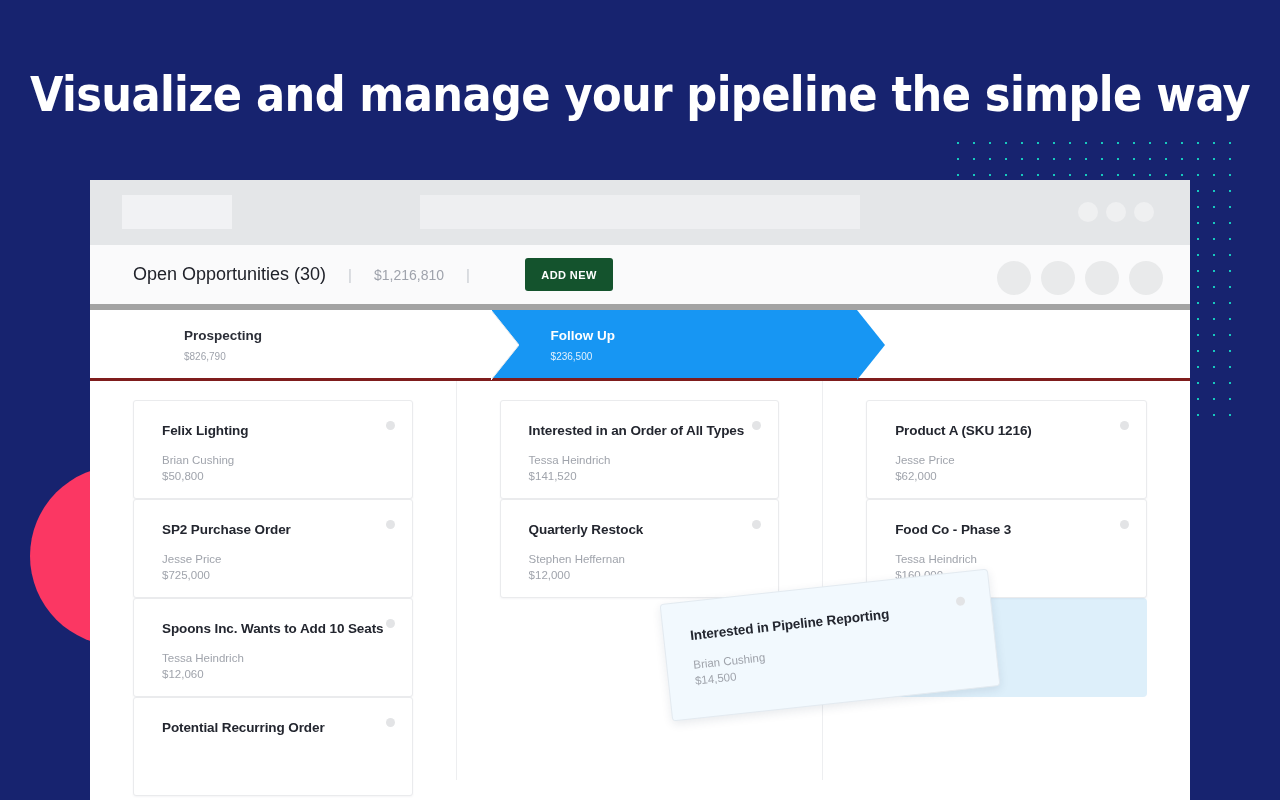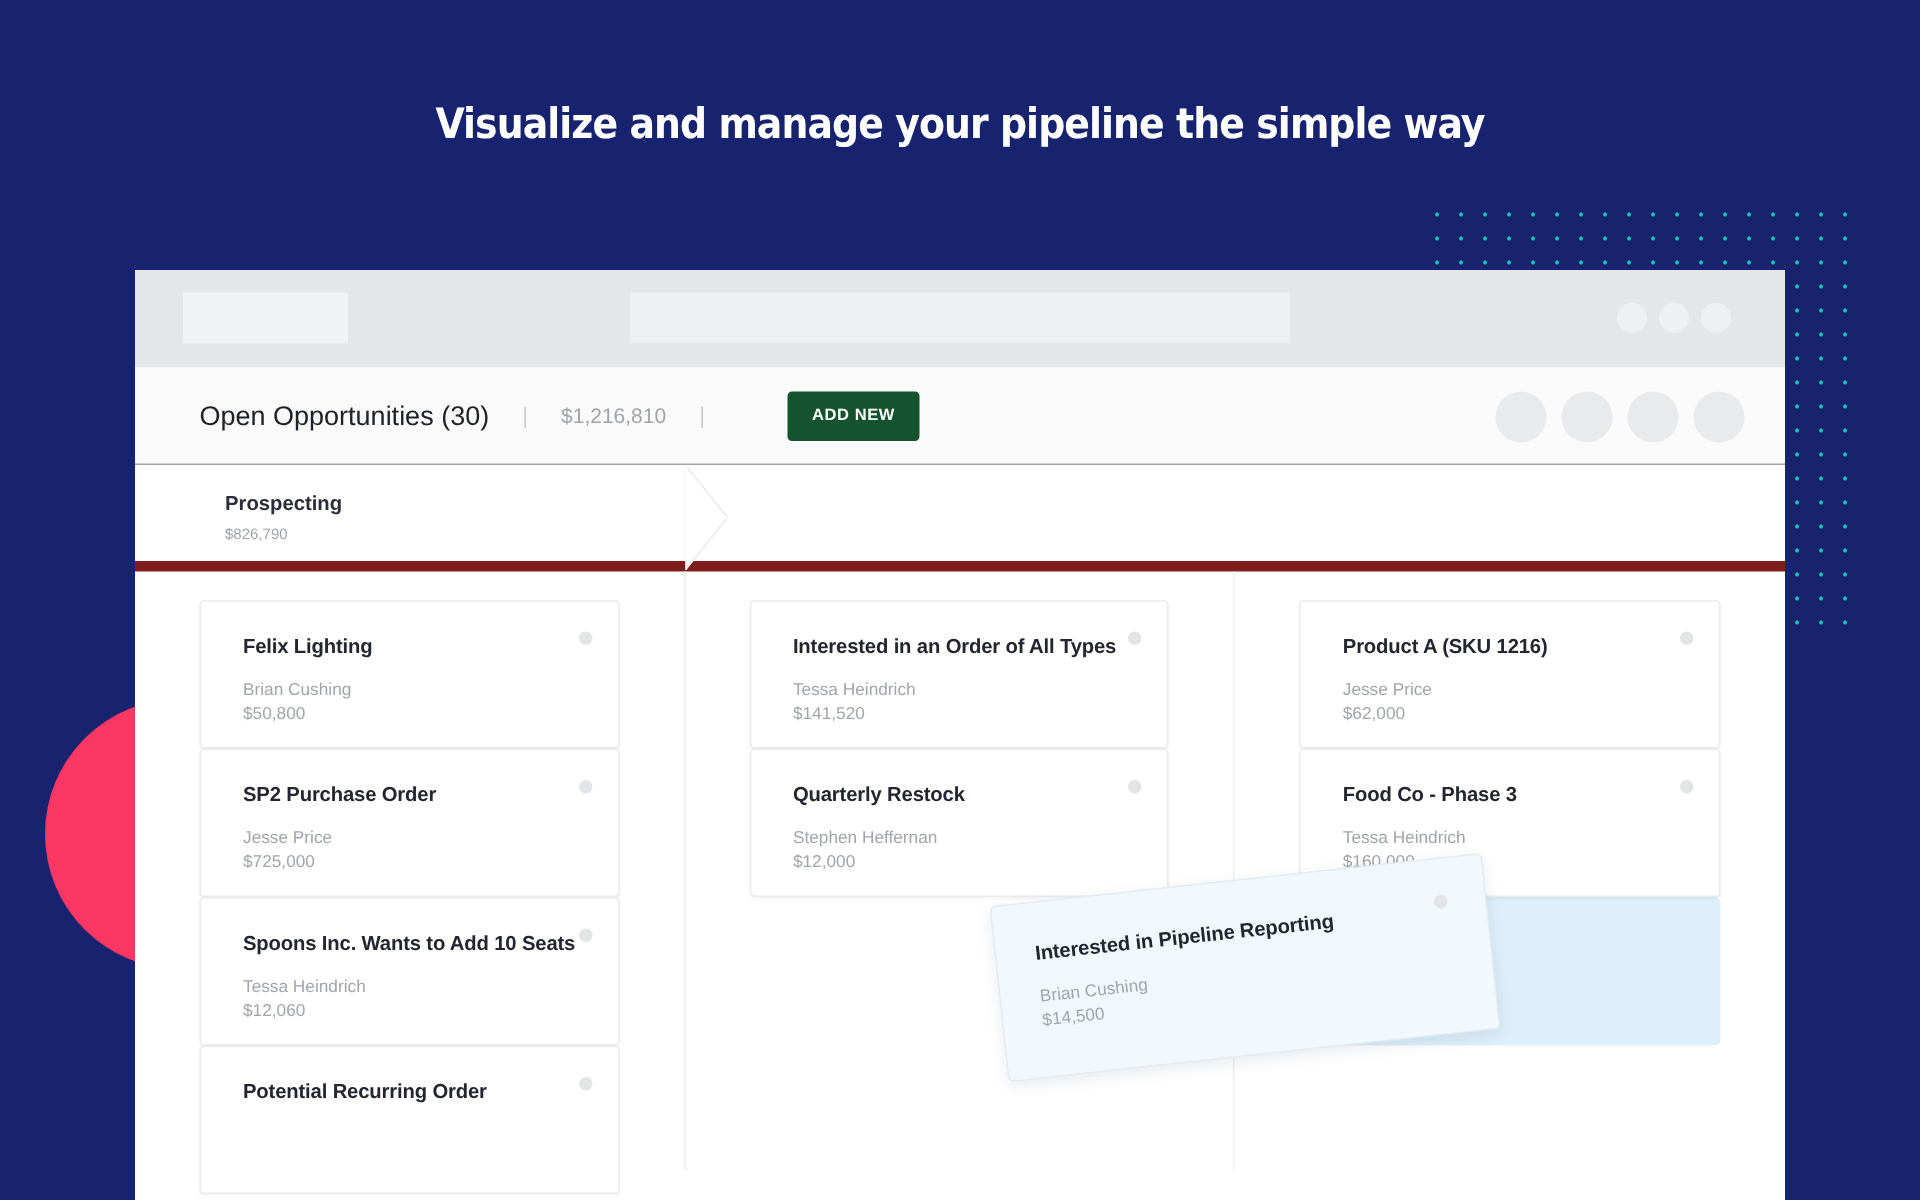--- a/index.html
+++ b/index.html
@@ -29,21 +29,21 @@
     z-index:1;
   }
 
   
   #headline {
     position:absolute;
     left:0; top:66px;
     width:1280px;
     text-align:center;
     color:#ffffff;
-    font-size:28px;
+    font-size:48px;
     font-weight:bold;
     letter-spacing:-0.6px;
     font-family:"DejaVu Sans Condensed","Liberation Sans", sans-serif;
     font-stretch:condensed;
     z-index:3;
   }
 
   
   #app-window {
     position:absolute;
@@ -77,21 +77,21 @@
     background:#EFF0F1;
   }
   #chrome-dot-1 { left:988px; }
   #chrome-dot-2 { left:1016px; }
   #chrome-dot-3 { left:1044px; }
 
   
   #app-toolbar {
     height:65px;
     background:#FAFAFB;
-    border-bottom:1px solid #a3a3a3;
+    border-bottom:6px solid #a3a3a3;
     display:flex;
     align-items:center;
     padding-left:43px;
     position:relative;
   }
   #board-title {
     font-size:18px;
     color:#20222A;
     white-space:nowrap;
   }
@@ -126,23 +126,24 @@
   .tb-avatar {
     width:34px; height:34px;
     border-radius:50%;
     background:#E9EAEB;
   }
 
   
   #stage-row {
     height:71px;
     display:flex;
-    border-bottom:7px solid #7f1d1d;
+    border-bottom:3px solid #7f1d1d;
     background:#ffffff;
     position:relative;
+    padding-left:34px;
   }
   .stage {
     position:relative;
     width:366.6px;
     padding:18px 0 0 60px;
   }
   .stage.active { background:#1796F3; }
   .stage-name {
     font-size:13.5px;
     font-weight:bold;
@@ -273,20 +274,29 @@
       <div class="stage-amount">$826,790</div>
       <div class="stage-arrow">
         <svg width="28" height="70" viewBox="0 0 28 70">
           <path d="M0 0 L28 35 L0 70 Z" fill="#ffffff" stroke="#E9EAEC" stroke-width="1"></path>
           <path d="M0 0 L0 70" stroke="#ffffff" stroke-width="2"></path>
         </svg>
       </div>
     </div>
 
 
+    <div class="stage active">
+      <div class="stage-name">Follow Up</div>
+      <div class="stage-amount">$236,500</div>
+      <div class="stage-arrow">
+        <svg width="28" height="70" viewBox="0 0 28 70">
+          <path d="M0 0 L28 35 L0 70 Z" fill="#1796F3"></path>
+        </svg>
+      </div>
+    </div>
 
   </div>
 
   <div id="board">
 
     <div class="column">
       <div class="card">
         <div class="card-title">Felix Lighting</div>
         <div class="card-owner">Brian Cushing</div>
         <div class="card-amount">$50,800</div>

